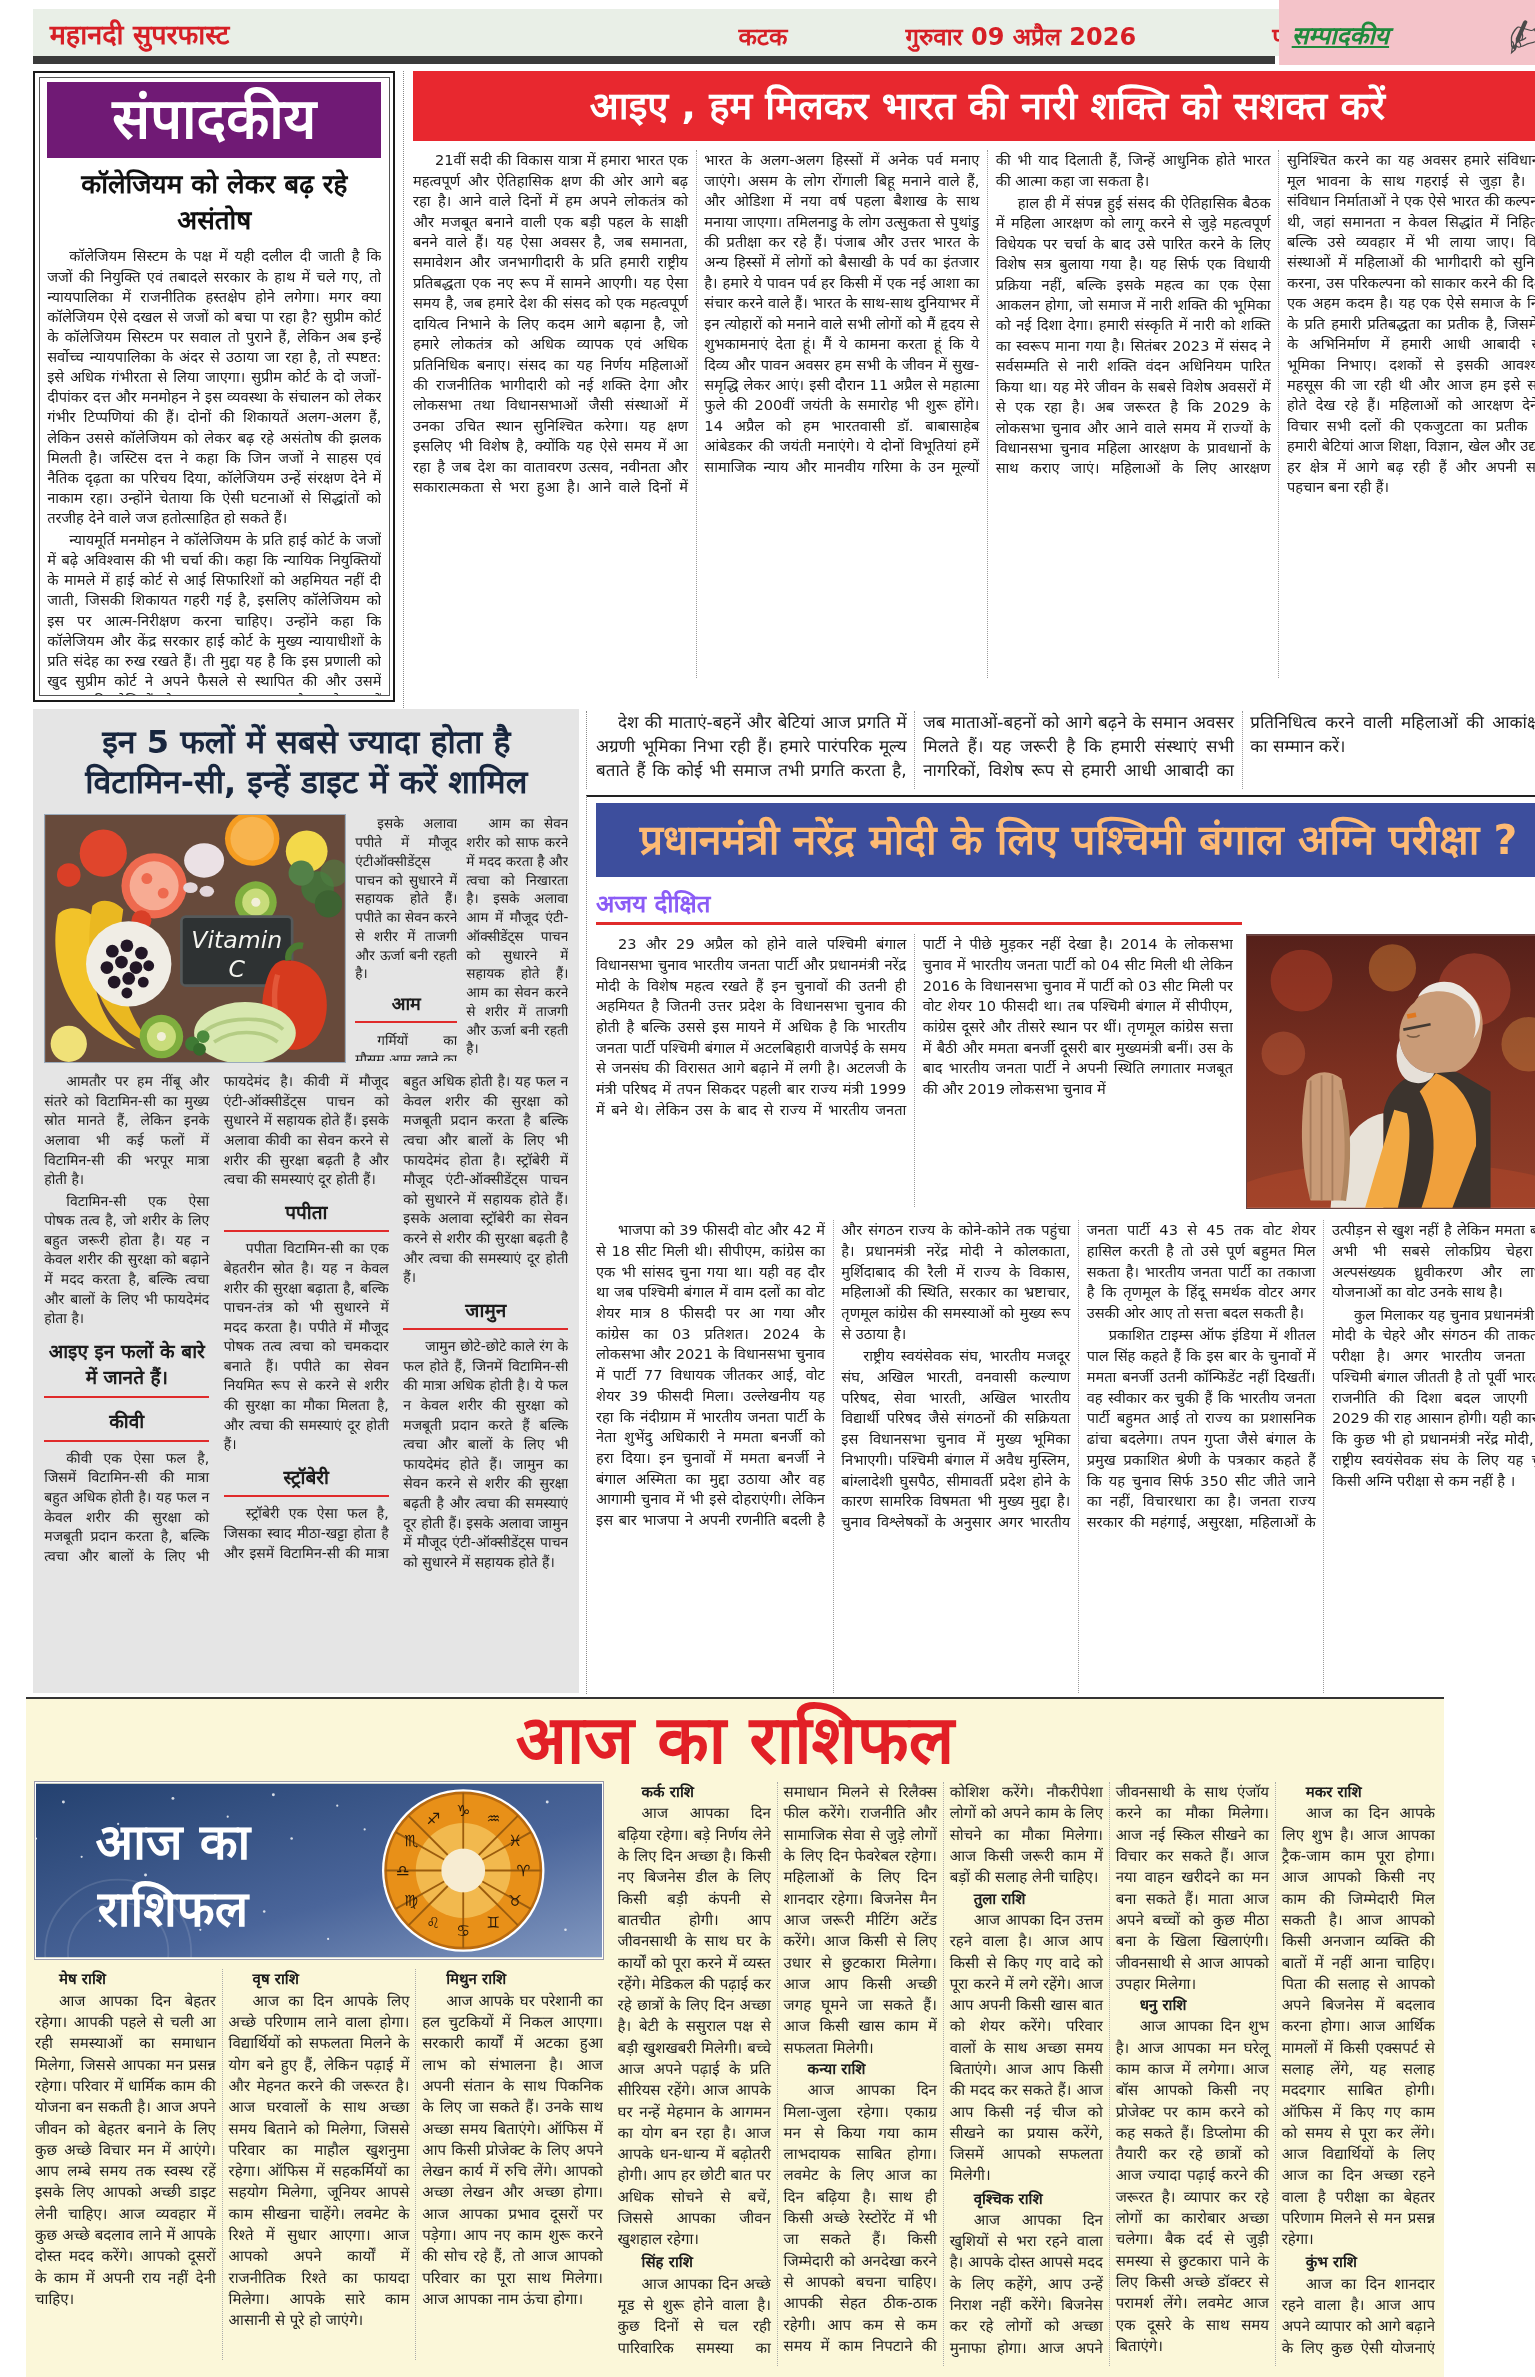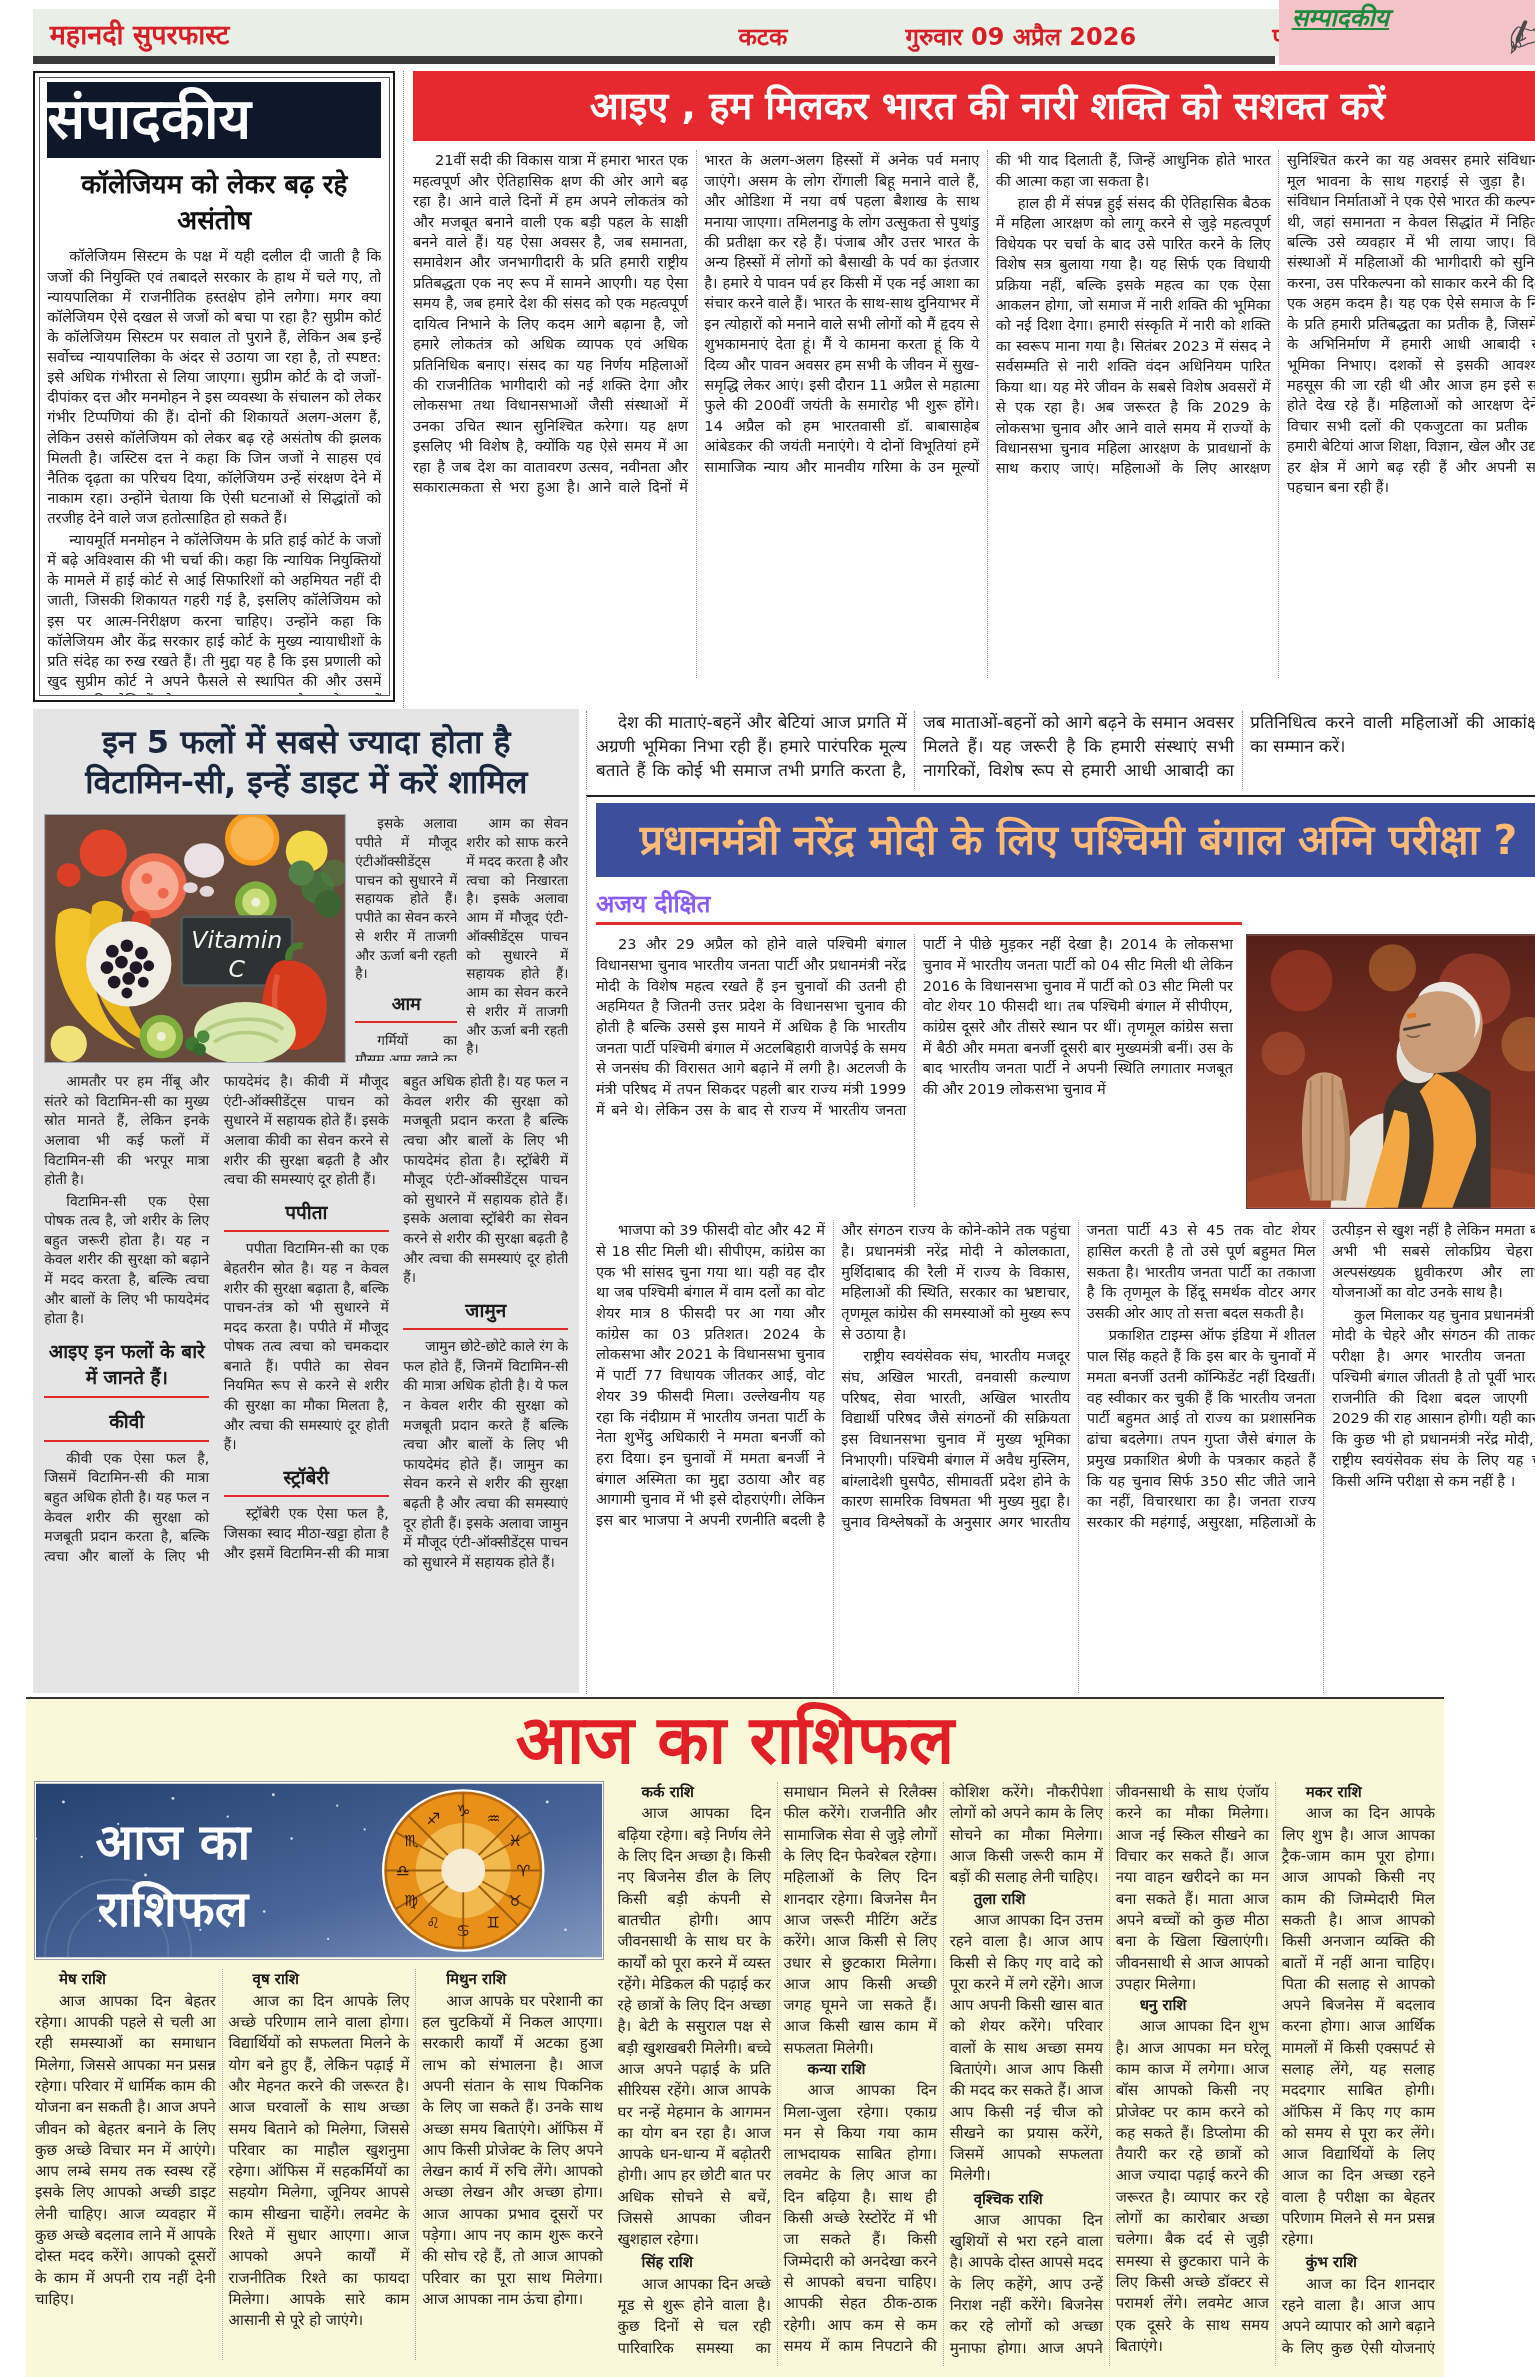--- a/index.html
+++ b/index.html
@@ -9,37 +9,37 @@
   
   .masthead-band{position:absolute;left:7.3px;top:9px;width:1521px;height:47px;background:#e9efe7;
                  display:flex;align-items:flex-end;padding:0 0 3.6px 0;box-sizing:border-box;}
   .mast-name{font-size:27px;font-weight:bold;color:#d61f26;margin-left:16.4px;}
   .mast-city{font-size:24px;font-weight:bold;color:#d61f26;margin-left:509px;}
   .mast-date{font-size:24px;font-weight:bold;color:#d61f26;margin-left:118px;}
   .mast-page{font-size:24px;font-weight:bold;color:#d61f26;margin-left:136px;}
   .black-bar{position:absolute;left:7.3px;top:56px;width:1242px;height:8.2px;background:#3a3a3a;}
   .corner-box{position:absolute;left:1253px;top:0;width:282px;height:65px;background:#f4c3c9;
               overflow:hidden;}
-  .corner-label{position:absolute;left:12.7px;top:0;font-size:24.6px;font-weight:bold;font-style:italic;
+  .corner-label{position:absolute;left:12.7px;top:18px;font-size:24.6px;font-weight:bold;font-style:italic;
                 color:#1f8a3c;text-decoration:underline;}
   .corner-pen{position:absolute;right:16.4px;top:12.7px;font-size:47px;color:#4a4a4a;
               transform:rotate(-18deg);line-height:1;}
 
   
   .jp{margin:0 0 1.8px 0;text-align:justify;text-indent:22px;}
   .red-head{font-weight:bold;text-align:center;border-bottom:2.7px solid #e02b2b;
             padding:3.6px 0 4.5px;margin:5.5px 0 7.3px;break-inside:avoid;}
   .red-head:empty{display:none;}
   p:empty{display:none;}
 
   
   .editorial{position:absolute;left:7.3px;top:71px;width:362px;height:631px;box-sizing:border-box;
              border:2.7px solid #1a1a1a;background:#fff;padding:3.6px;overflow:hidden;}
   .editorial-inner{border:0.9px solid #555;height:100%;box-sizing:border-box;padding:4.5px 7.3px;overflow:hidden;}
-  .ed-banner{background:#0f172a;color:#fff;font-size:56px;font-weight:bold;text-align:left;
+  .ed-banner{background:#701a75;color:#fff;font-size:56px;font-weight:bold;text-align:center;
              padding:5.5px 0 9px;line-height:1.1;}
   .ed-sub{font-size:26px;font-weight:bold;color:#111;text-align:center;margin:7.3px 0 9px;}
   .ed-body{font-size:14.6px;line-height:1.38;overflow:hidden;}
 
   
   .nari{position:absolute;left:377px;top:71px;width:1159px;height:637px;box-sizing:border-box;
         border-left:1.8px dotted #888;padding-left:9px;overflow:hidden;}
   .nari-banner{background:#e8282f;color:#fff;font-size:38px;font-weight:bold;text-align:center;
                padding:7.3px 0 11px;}
   .nari-body{margin-top:9px;height:528px;column-count:4;column-gap:16.4px;

